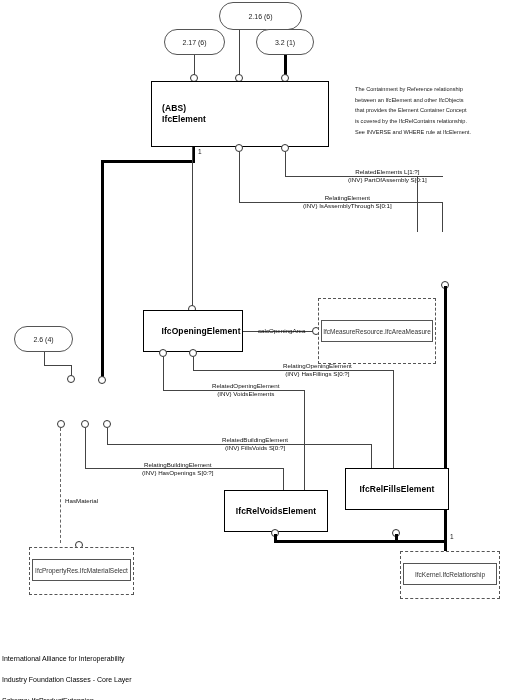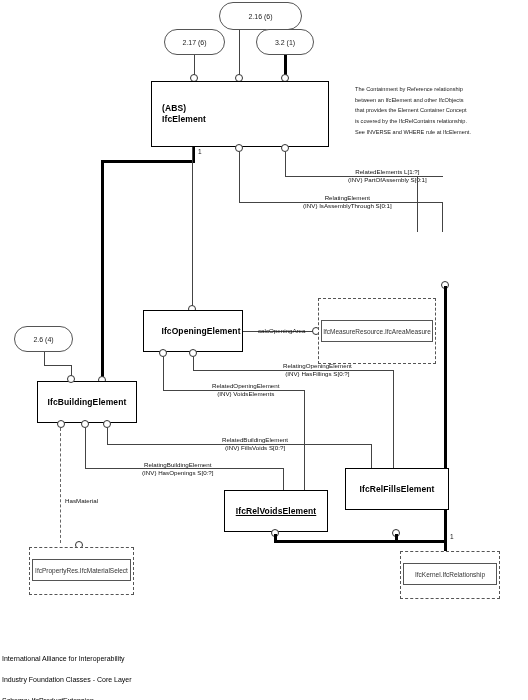--- a/index.html
+++ b/index.html
@@ -129,23 +129,20 @@
   <div class="ln lnh" style="left:243px;top:331px;width:74px;"></div>
   <span class="lbl" style="left:258px;top:327px;">calcOpeningArea</span>
   <div class="circ" style="left:312px;top:327px;"></div>
 
   <div class="dashbox" style="left:318px;top:298px;width:118px;height:66px;"></div>
   <div class="innerbox" style="left:321px;top:320px;width:112px;height:22px;">
     <span>IfcMeasureResource.IfcAreaMeasure</span>
   </div>
 
   <div class="circ" style="left:98px;top:376px;"></div>
-  <div class="ent" style="left:37px;top:381px;width:100px;height:42px;">
-    <span>IfcBuildingElement</span>
-  </div>
 
   <div class="ln lnv" style="left:44px;top:352px;height:13px;"></div>
   <div class="ln lnh" style="left:44px;top:365px;width:27px;"></div>
   <div class="ln lnv" style="left:71px;top:365px;height:12px;"></div>
   <div class="circ" style="left:67px;top:375px;"></div>
 
   <div class="circ" style="left:57px;top:420px;"></div>
   <div class="circ" style="left:81px;top:420px;"></div>
   <div class="circ" style="left:103px;top:420px;"></div>
 
@@ -177,21 +174,21 @@
   </div>
 
   <div class="ln lnv" style="left:85px;top:428px;height:40px;"></div>
   <div class="ln lnh" style="left:85px;top:468px;width:198px;"></div>
   <div class="ln lnv" style="left:283px;top:468px;height:22px;"></div>
   <div class="lbl c" style="left:142px;top:461px;">
     <div>RelatingBuildingElement</div>
     <div>(INV) HasOpenings S[0:?]</div>
   </div>
 
-  <div class="ent" style="left:224px;top:490px;width:104px;height:42px;text-decoration:underline;">
+  <div class="ent" style="left:224px;top:490px;width:104px;height:42px;">
     <span>IfcRelVoidsElement</span>
   </div>
   <div class="ent" style="left:345px;top:468px;width:104px;height:42px;">
     <span>IfcRelFillsElement</span>
   </div>
   <div class="circ" style="left:271px;top:529px;"></div>
   <div class="circ" style="left:392px;top:529px;"></div>
 
   <div class="ln lnv thick" style="left:274px;top:534px;height:8px;"></div>
   <div class="ln lnv thick" style="left:395px;top:534px;height:8px;"></div>

